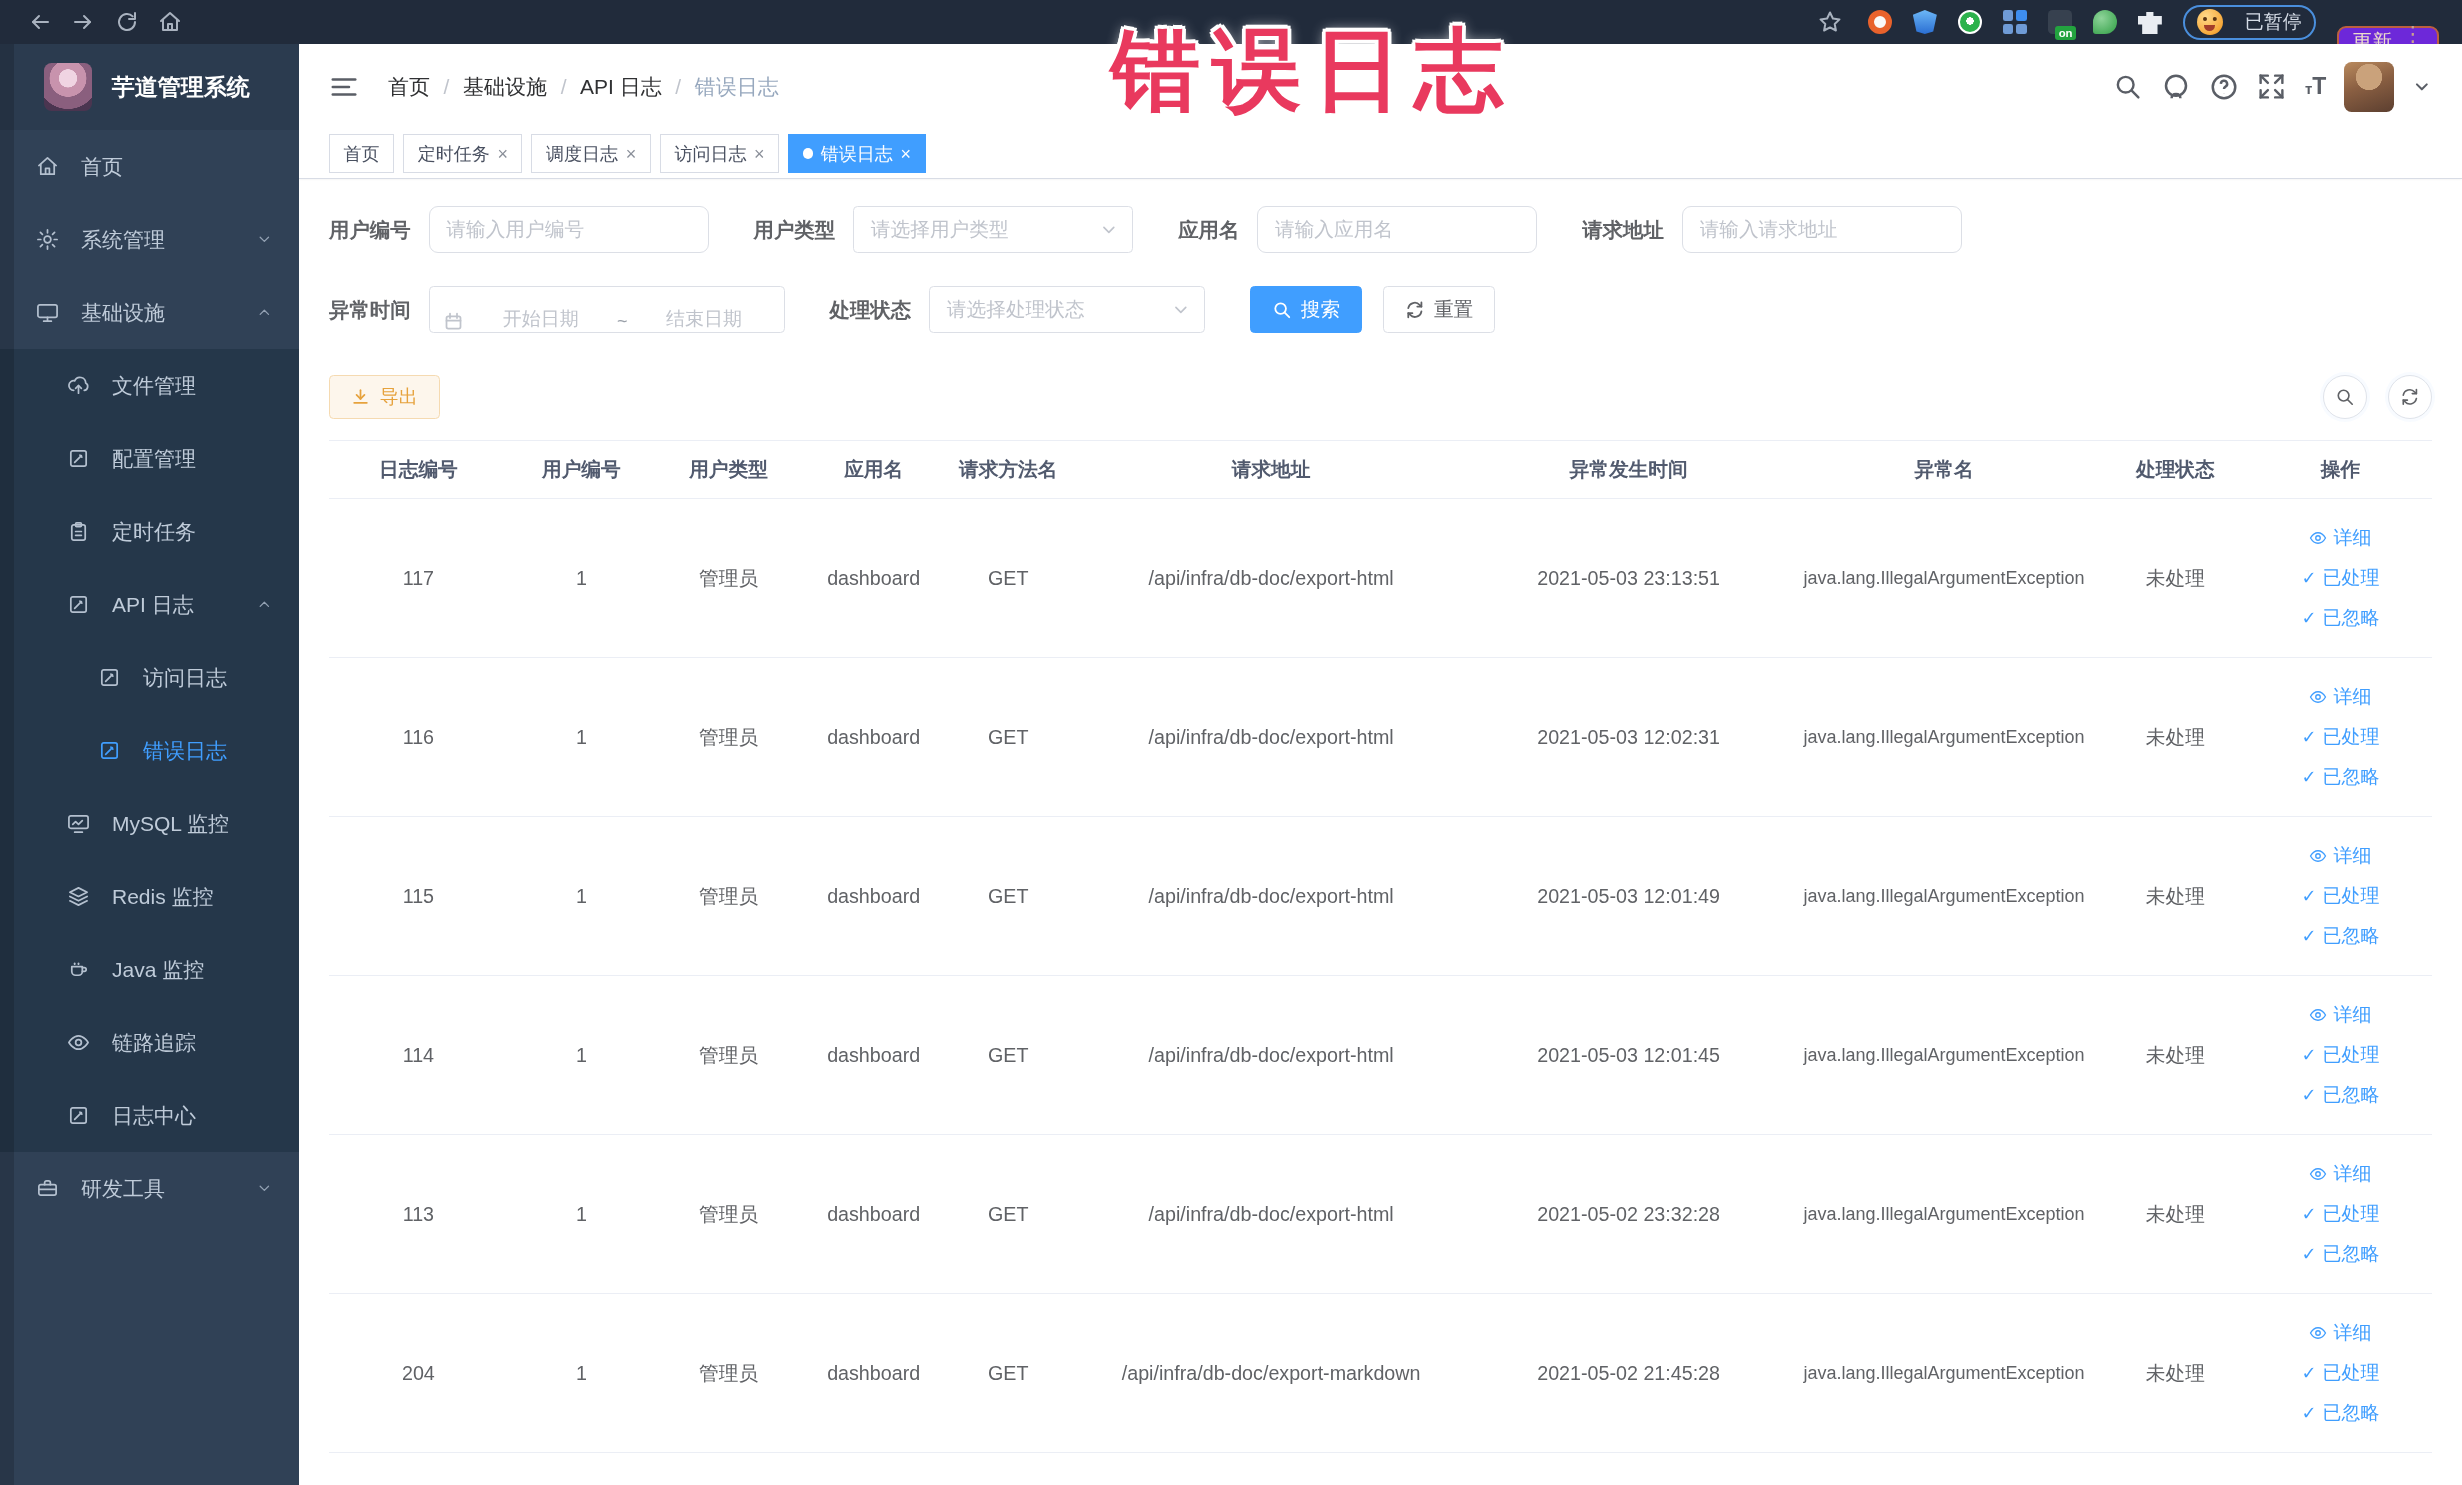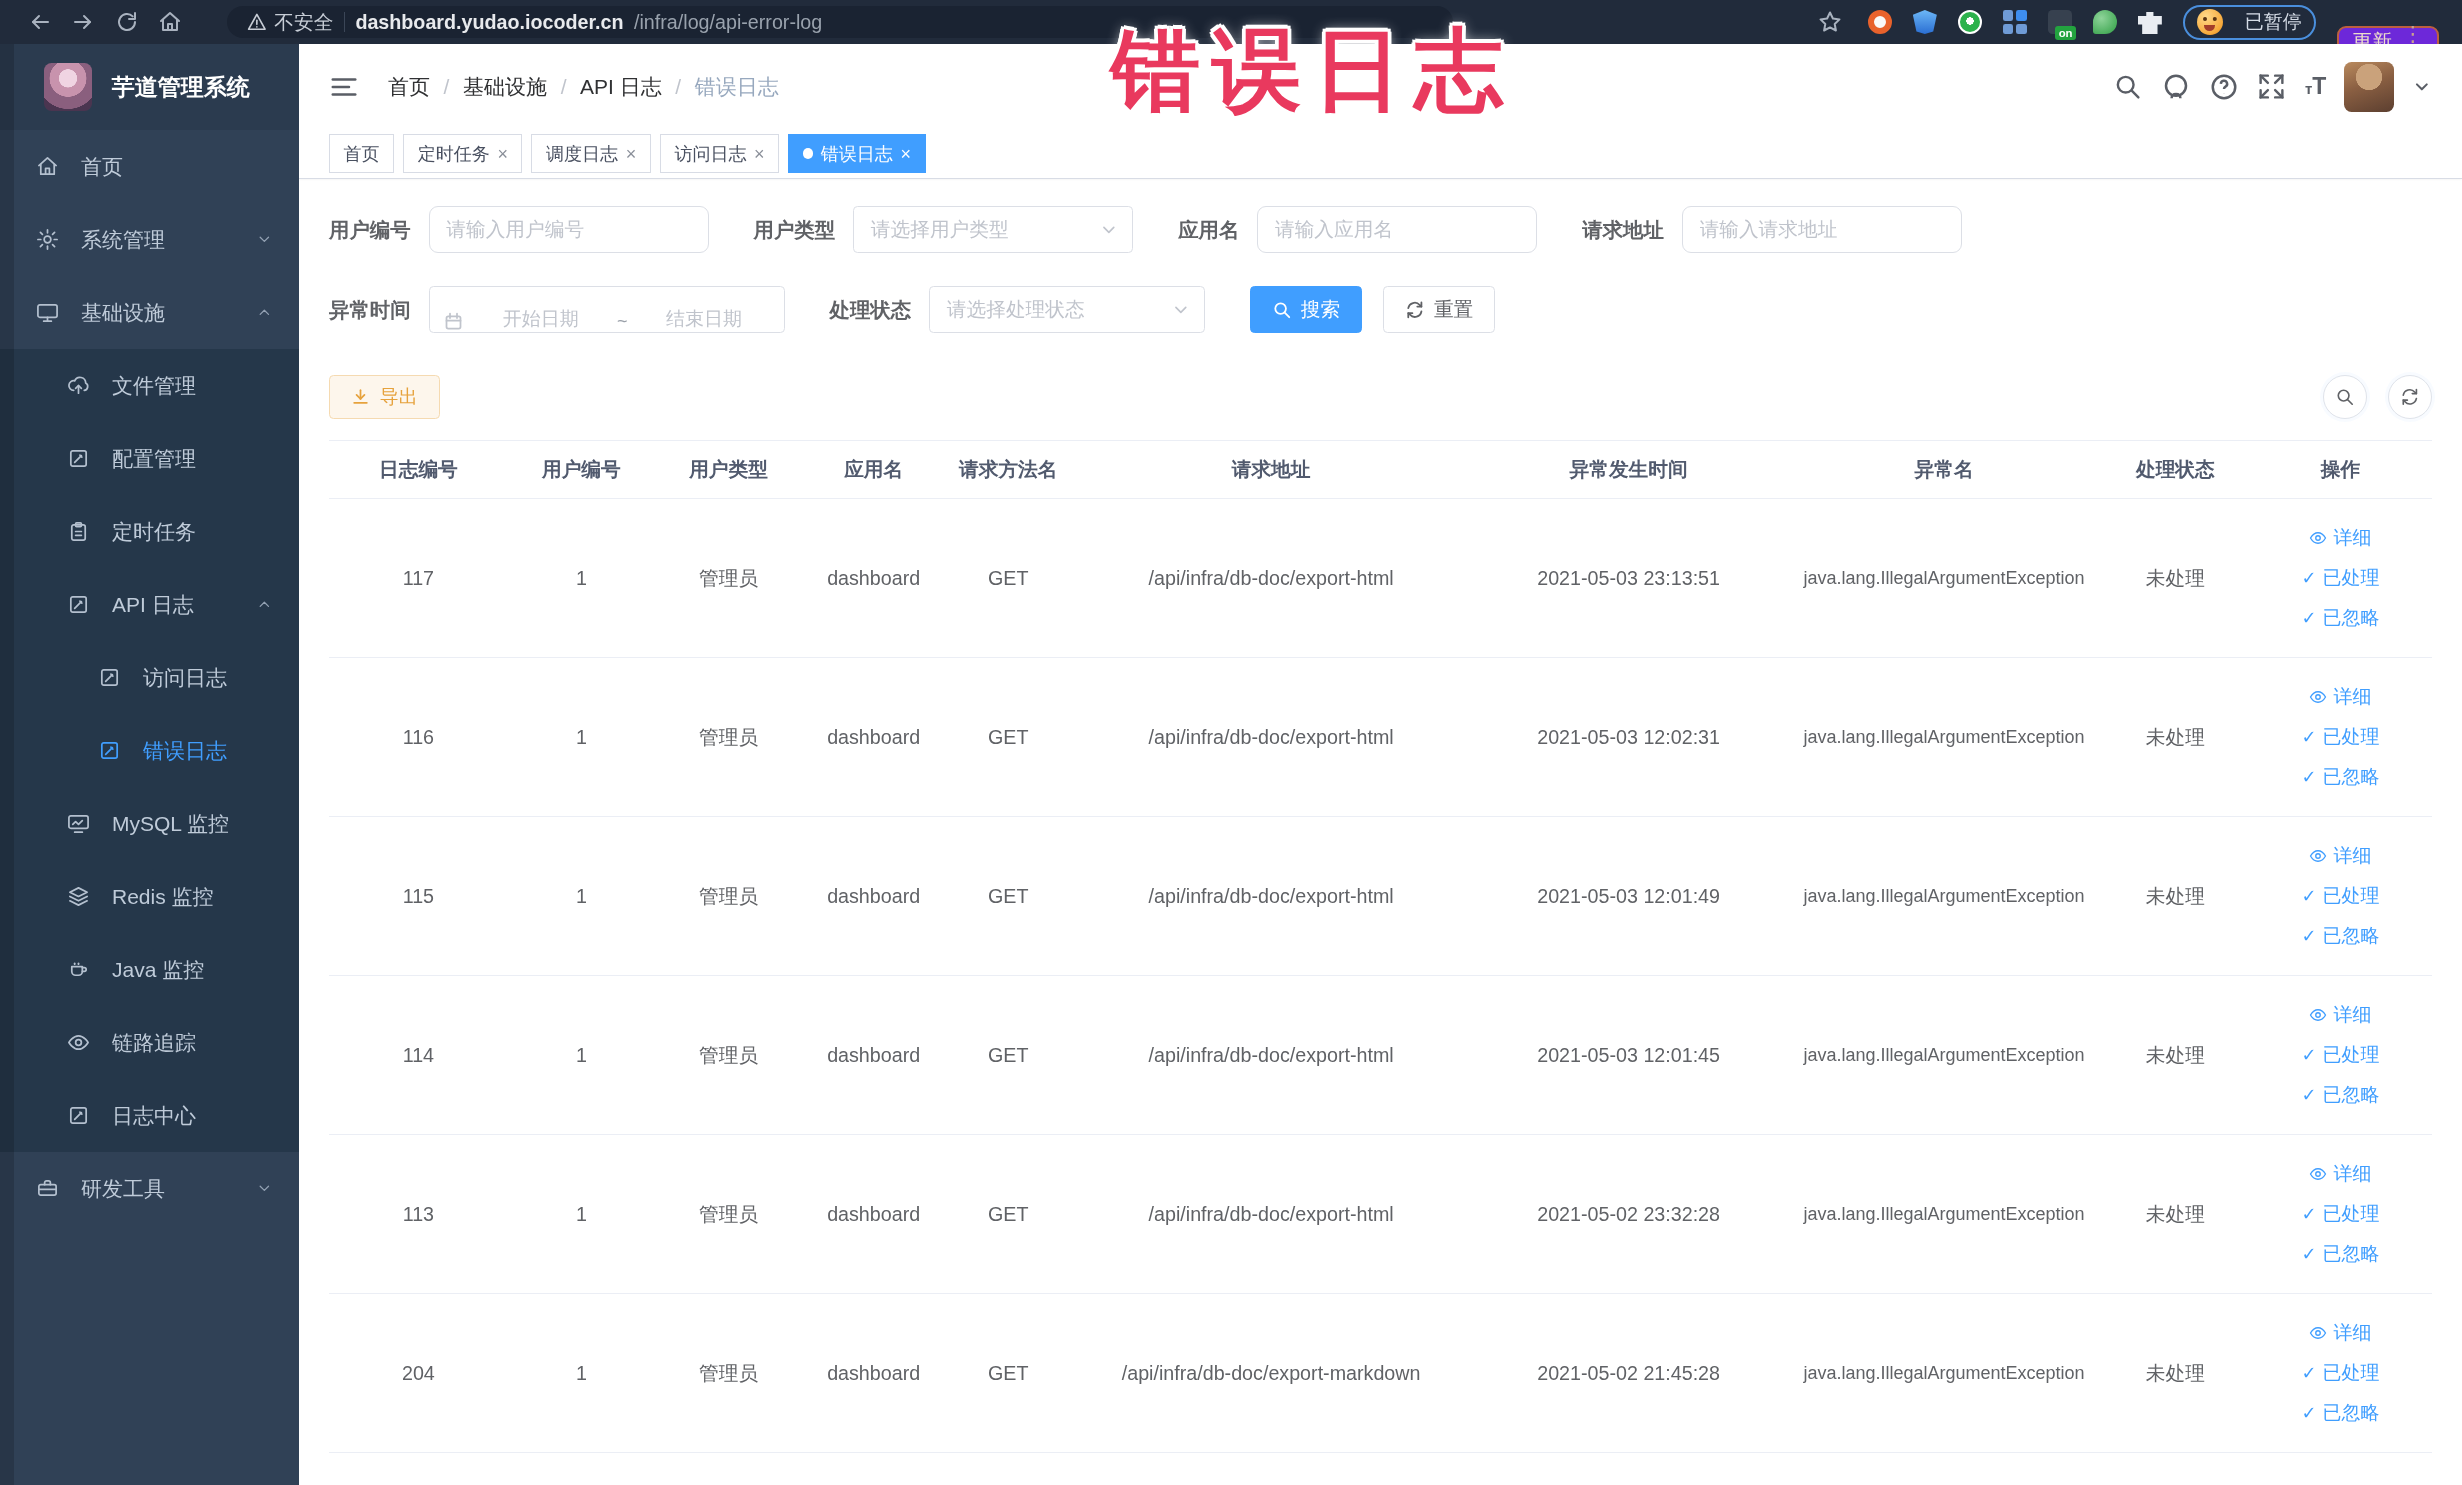--- a/index.html
+++ b/index.html
@@ -149,35 +149,20 @@
       </svg>
     </span>
   <span class="b-icon">
       <svg viewBox="0 0 24 24" width="24" height="24" fill="none" stroke="currentColor" stroke-width="2" stroke-linecap="round" stroke-linejoin="round">
         <path d="M3 11l9-8 9 8"></path>
         <path d="M5 10v10h14V10"></path>
         <path d="M10 20v-6h4v6"></path>
       </svg>
     </span>
 
-  <div class="url-pill">
-    <span class="url-sec">
-      <span>
-          <svg viewBox="0 0 24 24" width="19.7" height="19.7" fill="none" stroke="currentColor" stroke-width="2" stroke-linecap="round" stroke-linejoin="round">
-            <path d="M12 3L2 21h20z"></path>
-            <path d="M12 10v5"></path>
-            <path d="M12 18.2v.1"></path>
-          </svg>
-        </span>
-      <span>不安全</span>
-    </span>
-    <span class="url-divider"></span>
-    <span class="url-host">dashboard.yudao.iocoder.cn</span>
-      <span class="url-path">/infra/log/api-error-log</span>
-  </div>
 
   <div class="chrome-right">
     <span class="b-icon">
         <svg viewBox="0 0 24 24" width="24" height="24" fill="none" stroke="currentColor" stroke-width="2" stroke-linejoin="round">
           <path d="M12 2.5l2.9 6 6.6.9-4.8 4.6 1.2 6.5L12 17.4 6.1 20.5l1.2-6.5L2.5 9.4l6.6-.9z"></path>
         </svg>
       </span>
     <span class="ext ext-orange"></span>
     <span class="ext ext-shield"></span>
     <span class="ext ext-green"></span>

